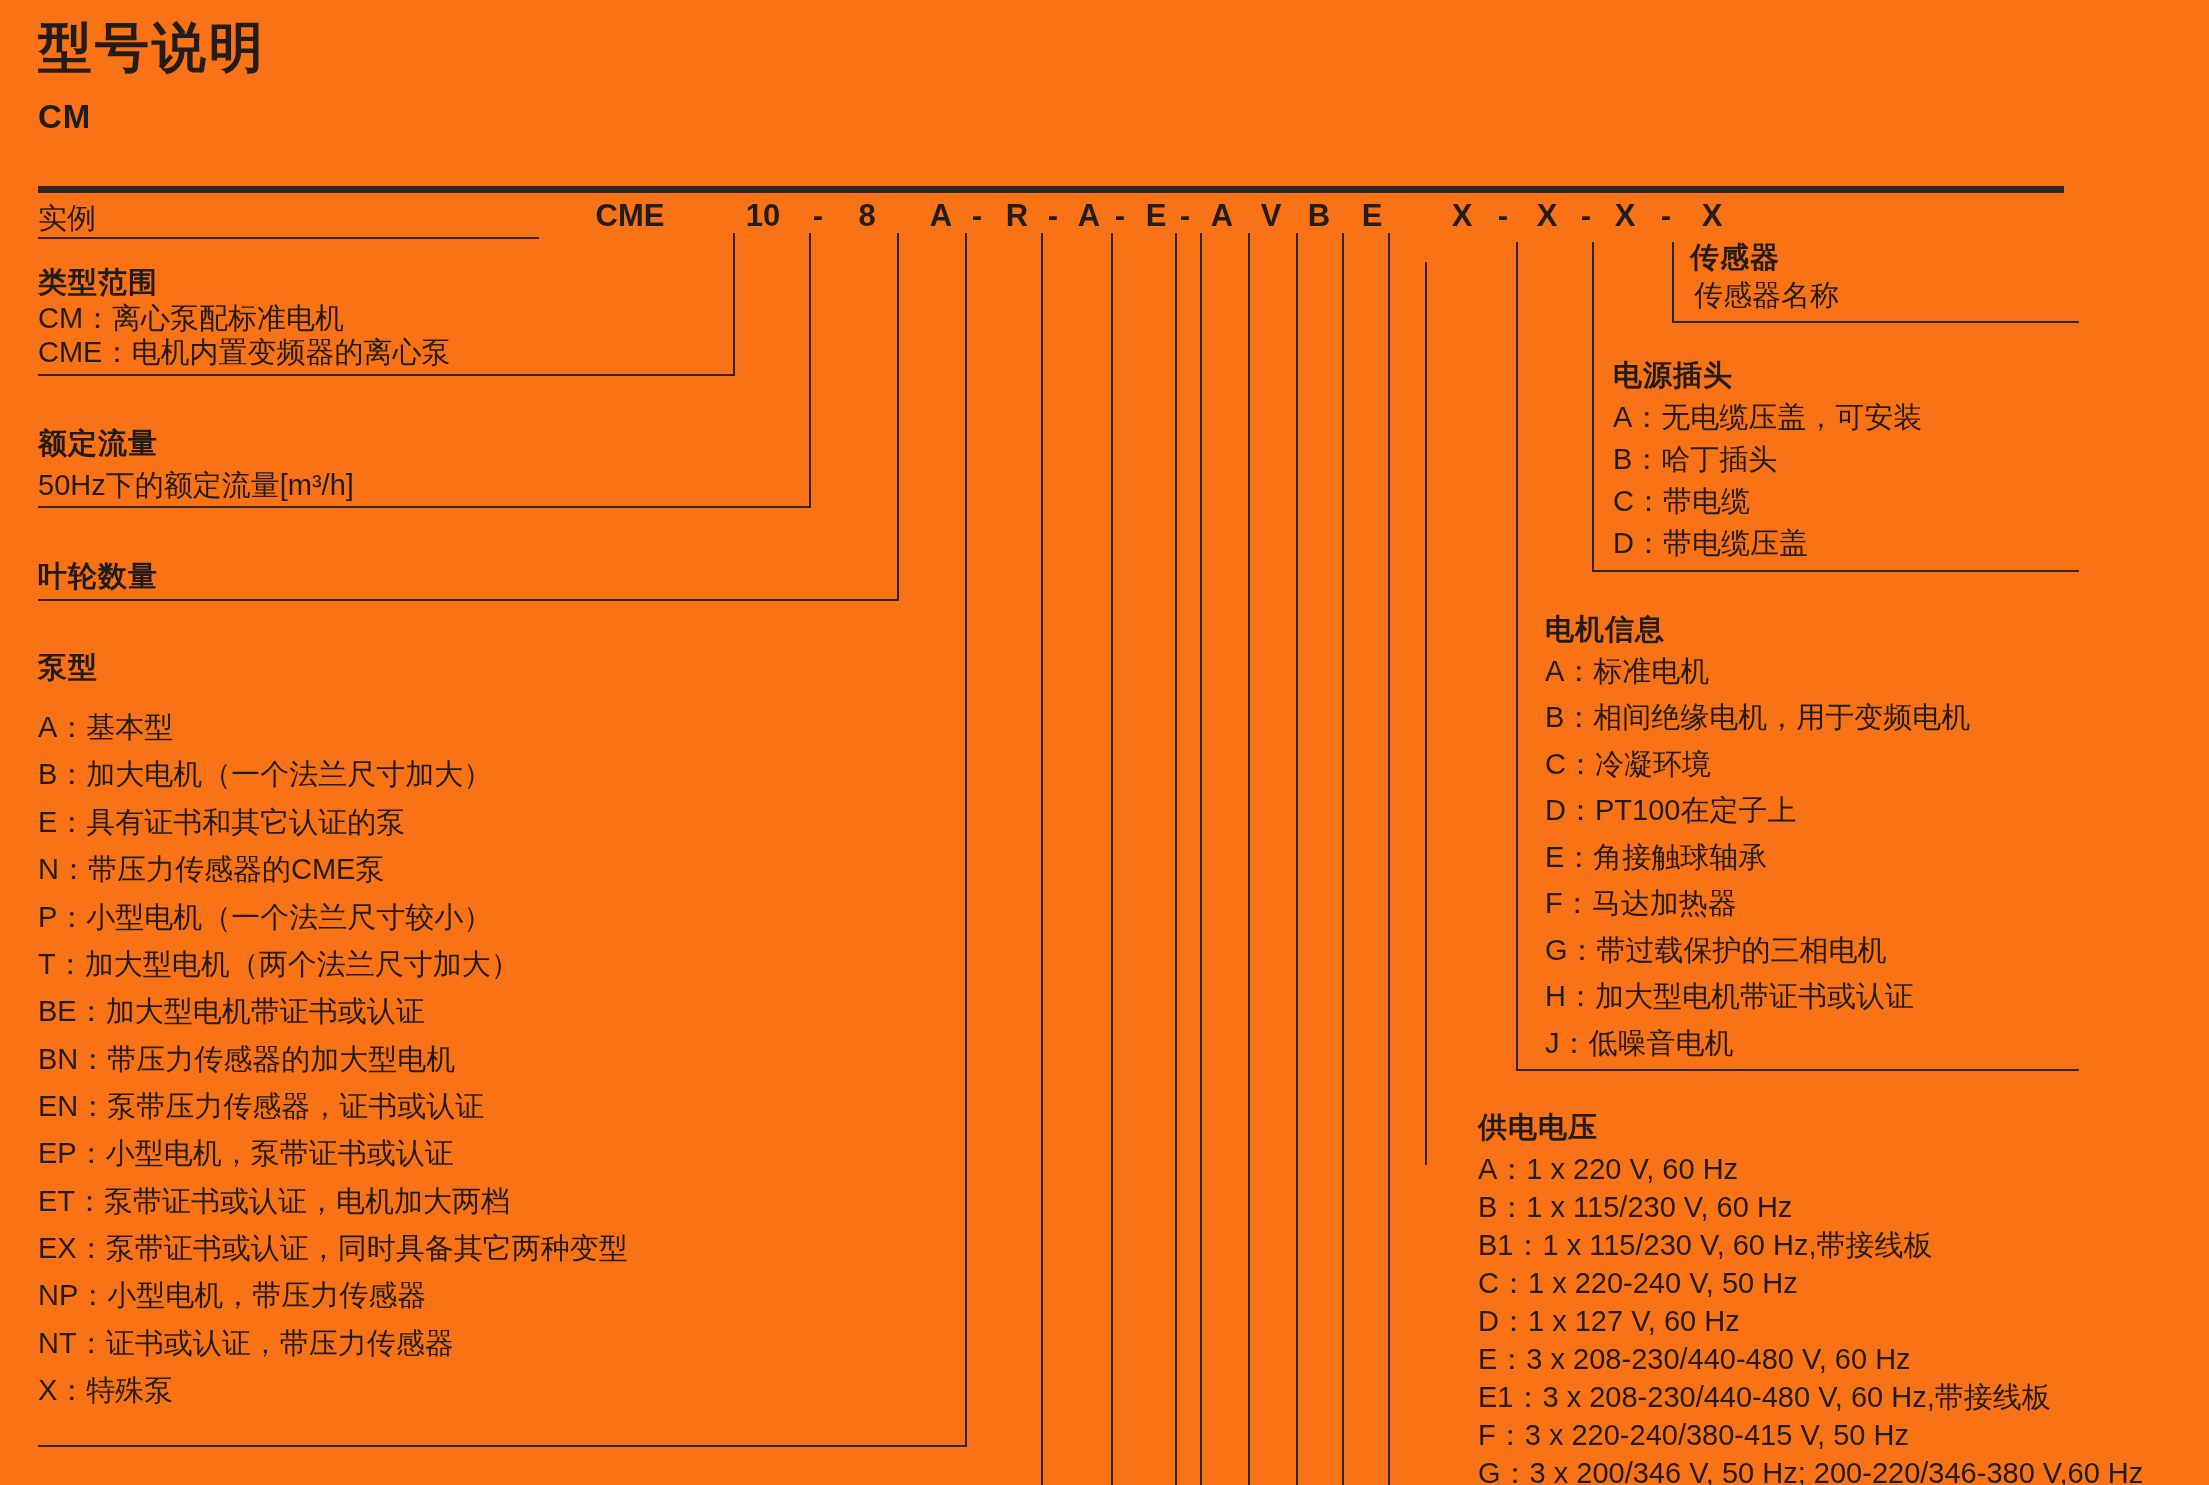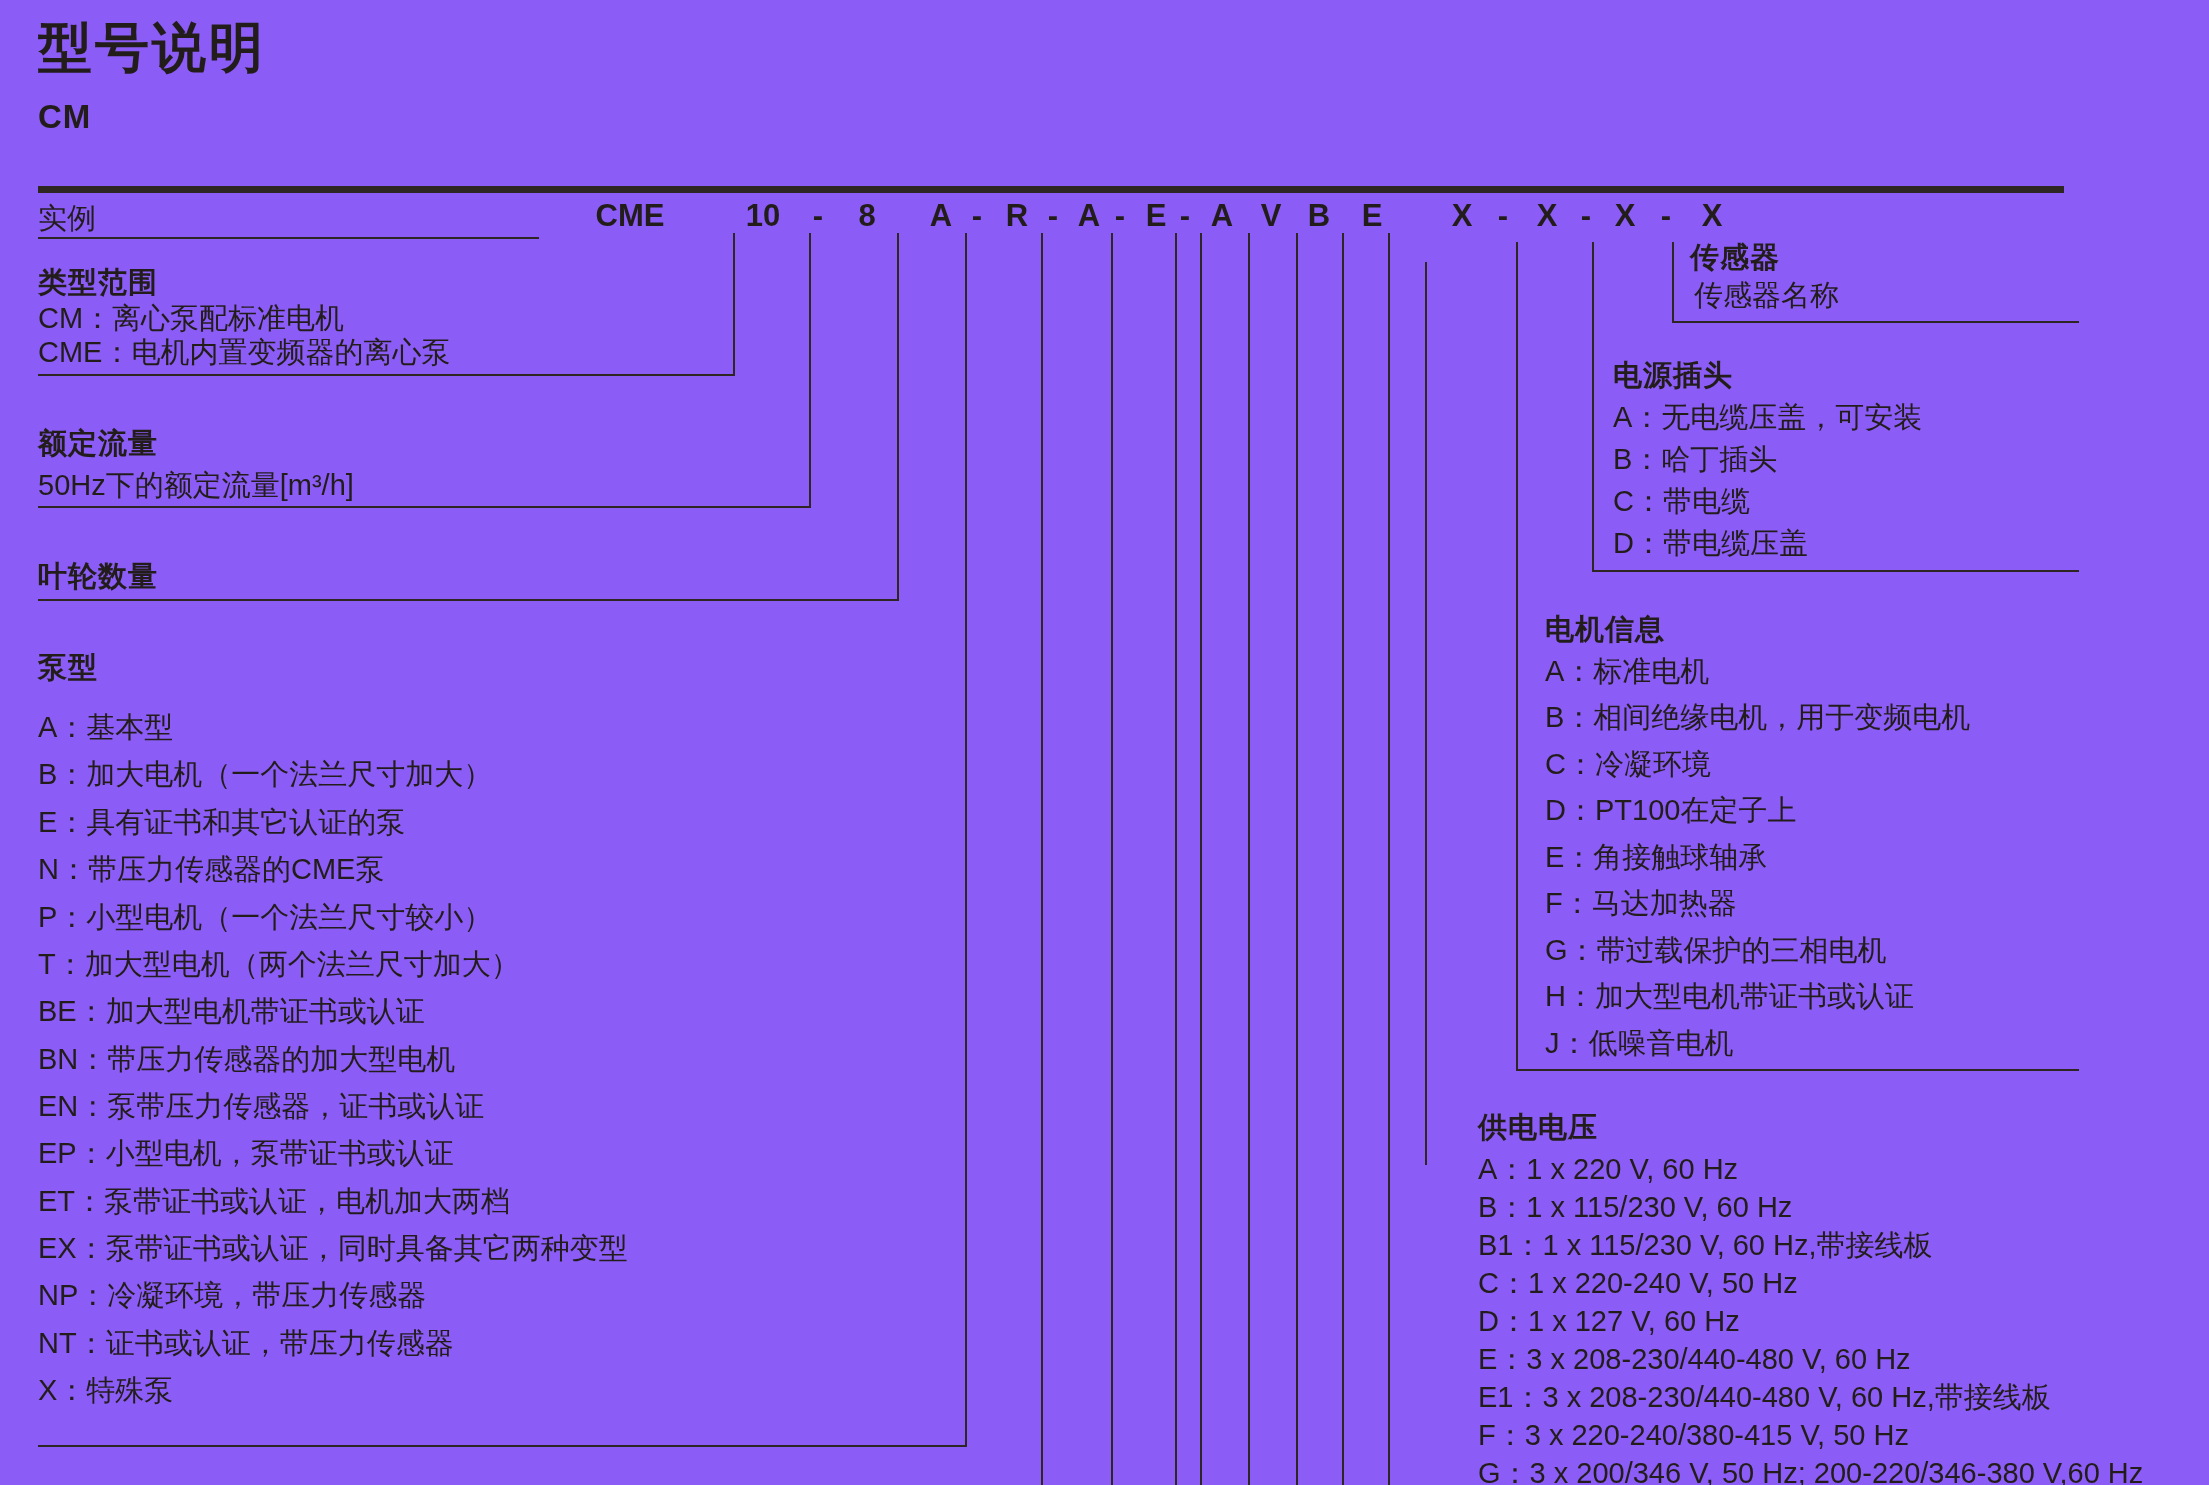--- a/index.html
+++ b/index.html
@@ -1,19 +1,19 @@
 <!DOCTYPE html>
 <html><head>
 <meta charset="utf-8">
 <style>
   html,body{margin:0;padding:0;background:#ffffff;}
   #page{
     position:relative;
     width:2209px;height:1485px;
-    background:#8b5cf6;
+    background:#f97316;
     overflow:hidden;
     font-family:"Liberation Sans", sans-serif;
     color:#221d1a;
   }
   .abs{position:absolute;white-space:nowrap;}
   .page-title{font-size:54px;font-weight:bold;letter-spacing:3px;}
   .page-sub{font-size:33px;font-weight:bold;letter-spacing:1px;}
   .example-label{font-size:29px;}
   .tok{font-size:31px;font-weight:bold;transform:translateX(-50%);}
   .sec-title{font-size:29px;font-weight:bold;letter-spacing:1px;}
@@ -106,21 +106,21 @@
   <div class="abs sec-item" style="left:38px;top:803px;">E：具有证书和其它认证的泵</div>
   <div class="abs sec-item" style="left:38px;top:850px;">N：带压力传感器的CME泵</div>
   <div class="abs sec-item" style="left:38px;top:898px;">P：小型电机（一个法兰尺寸较小）</div>
   <div class="abs sec-item" style="left:38px;top:945px;">T：加大型电机（两个法兰尺寸加大）</div>
   <div class="abs sec-item" style="left:38px;top:992px;">BE：加大型电机带证书或认证</div>
   <div class="abs sec-item" style="left:38px;top:1040px;">BN：带压力传感器的加大型电机</div>
   <div class="abs sec-item" style="left:38px;top:1087px;">EN：泵带压力传感器，证书或认证</div>
   <div class="abs sec-item" style="left:38px;top:1134px;">EP：小型电机，泵带证书或认证</div>
   <div class="abs sec-item" style="left:38px;top:1182px;">ET：泵带证书或认证，电机加大两档</div>
   <div class="abs sec-item" style="left:38px;top:1229px;">EX：泵带证书或认证，同时具备其它两种变型</div>
-  <div class="abs sec-item" style="left:38px;top:1276px;">NP：冷凝环境，带压力传感器</div>
+  <div class="abs sec-item" style="left:38px;top:1276px;">NP：小型电机，带压力传感器</div>
   <div class="abs sec-item" style="left:38px;top:1324px;">NT：证书或认证，带压力传感器</div>
   <div class="abs sec-item" style="left:38px;top:1371px;">X：特殊泵</div>
 
   <div class="abs sec-title" style="left:1690px;top:238px;">传感器</div>
   <div class="abs sec-item" style="left:1694px;top:276px;">传感器名称</div>
 
   <div class="abs sec-title" style="left:1613px;top:356px;">电源插头</div>
   <div class="abs sec-item" style="left:1613px;top:398px;">A：无电缆压盖，可安装</div>
   <div class="abs sec-item" style="left:1613px;top:440px;">B：哈丁插头</div>
   <div class="abs sec-item" style="left:1613px;top:482px;">C：带电缆</div>

